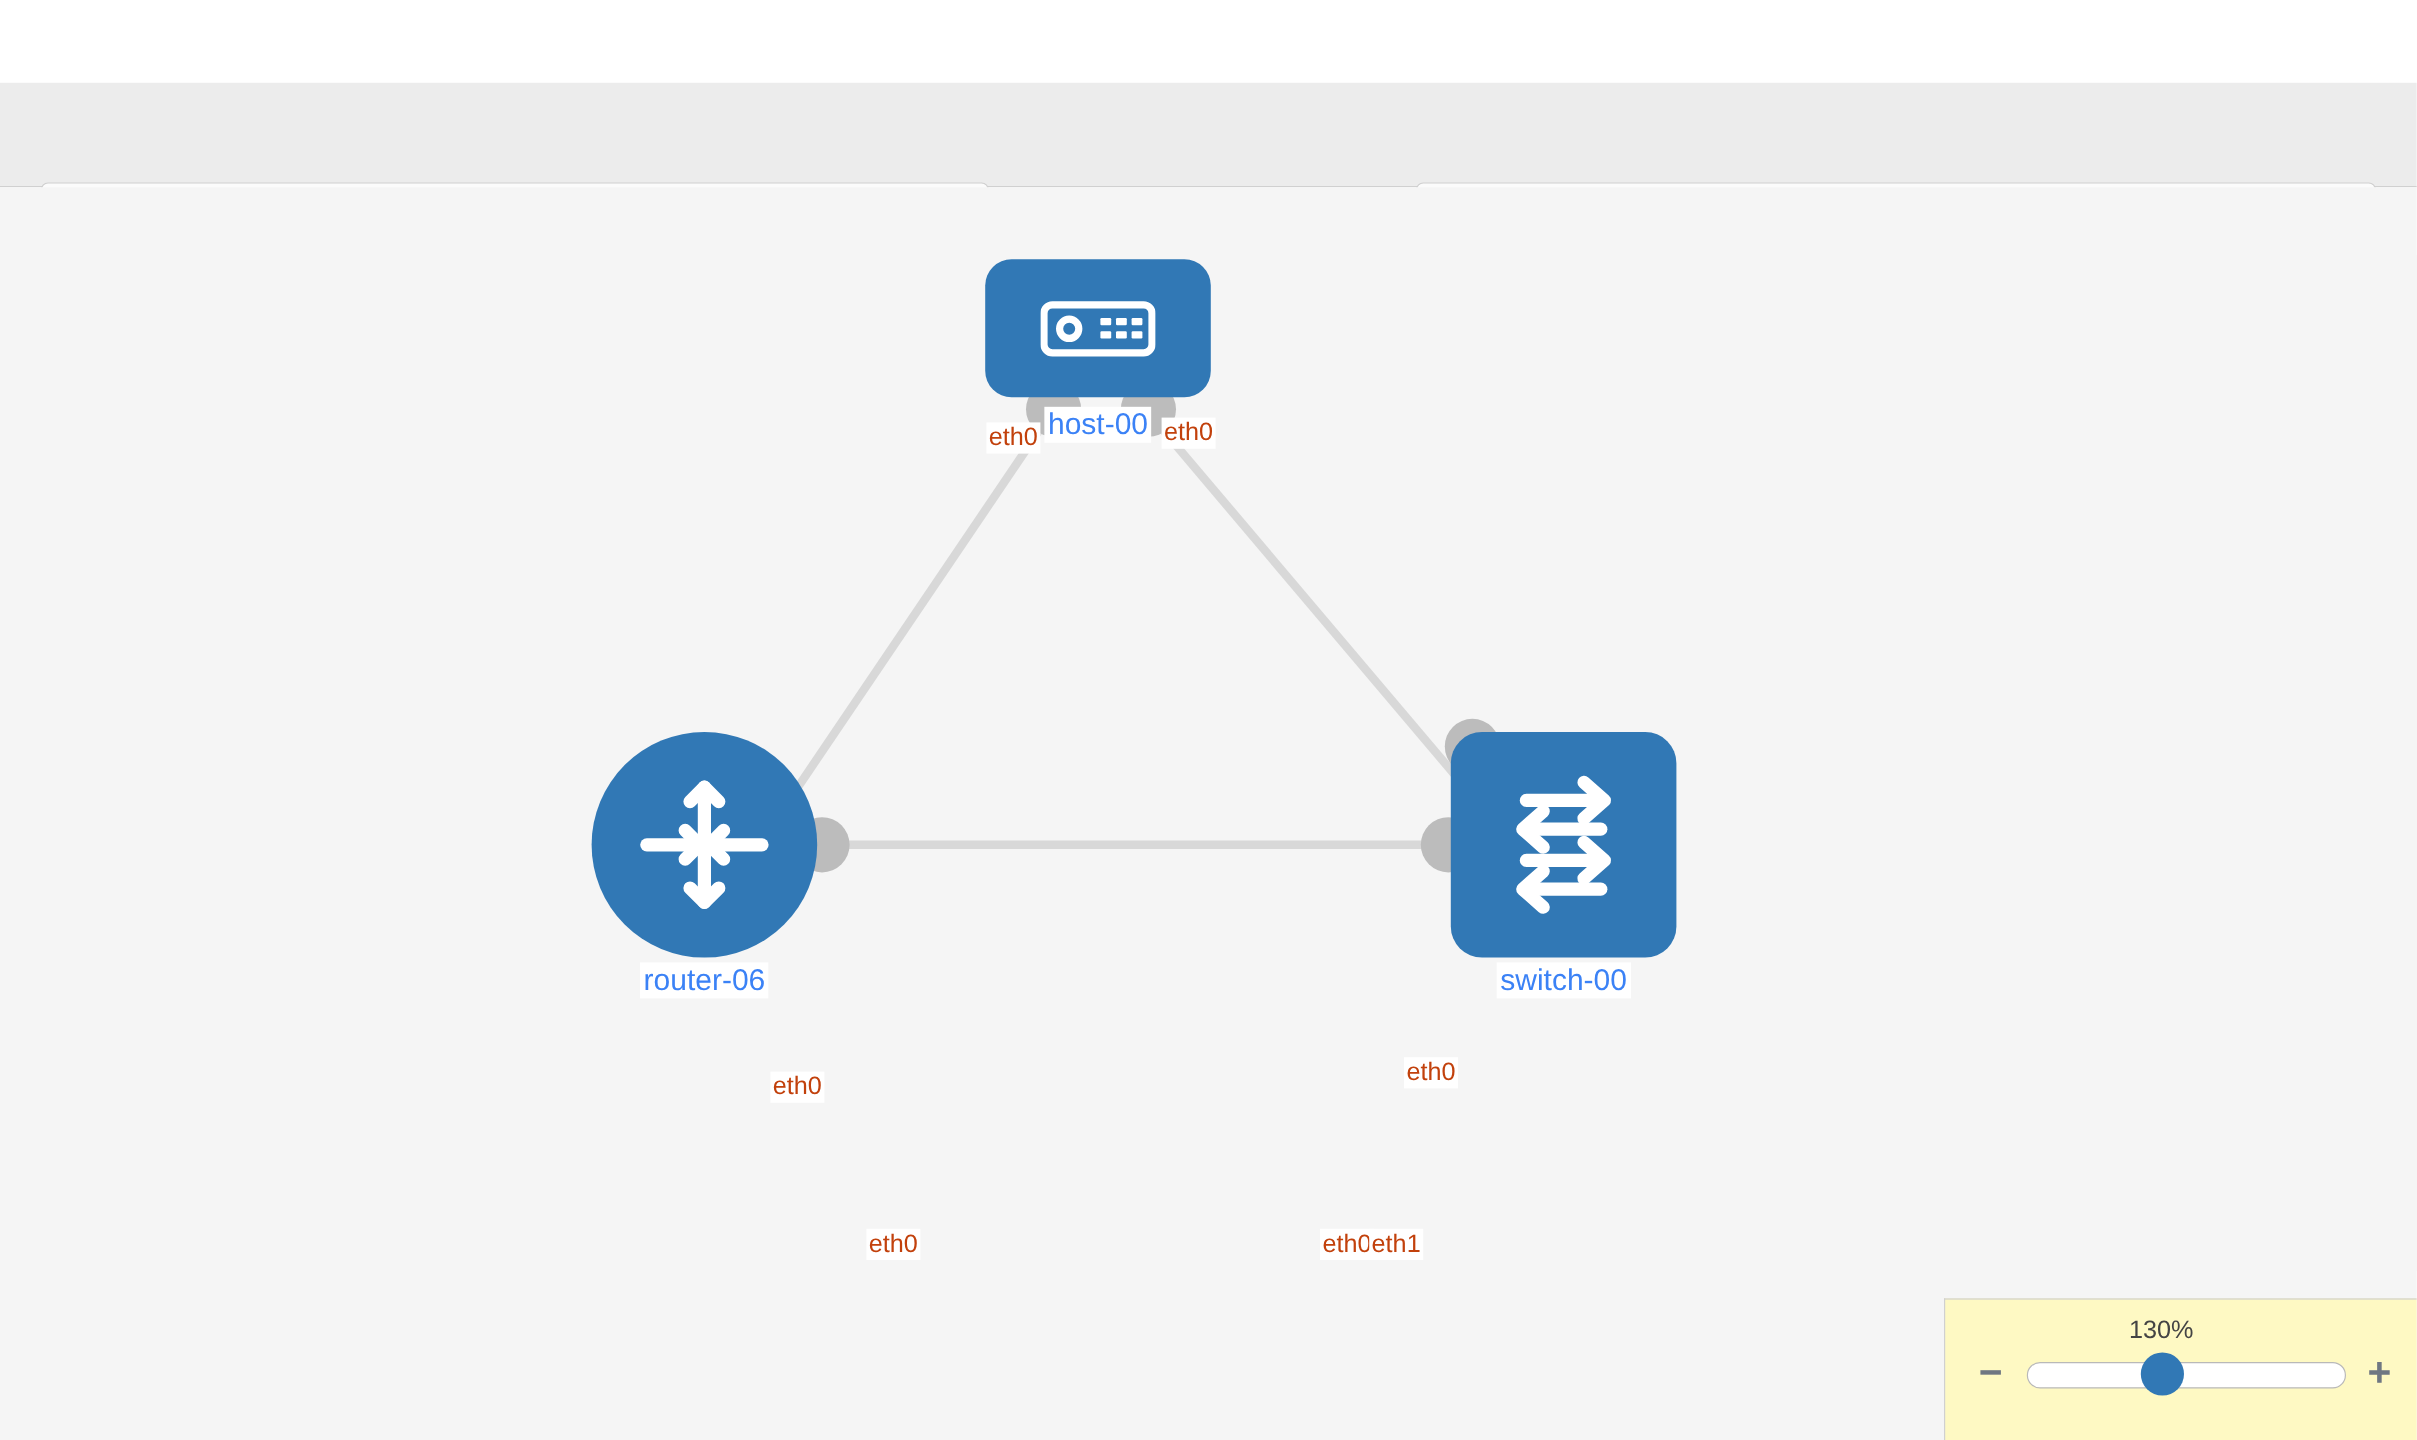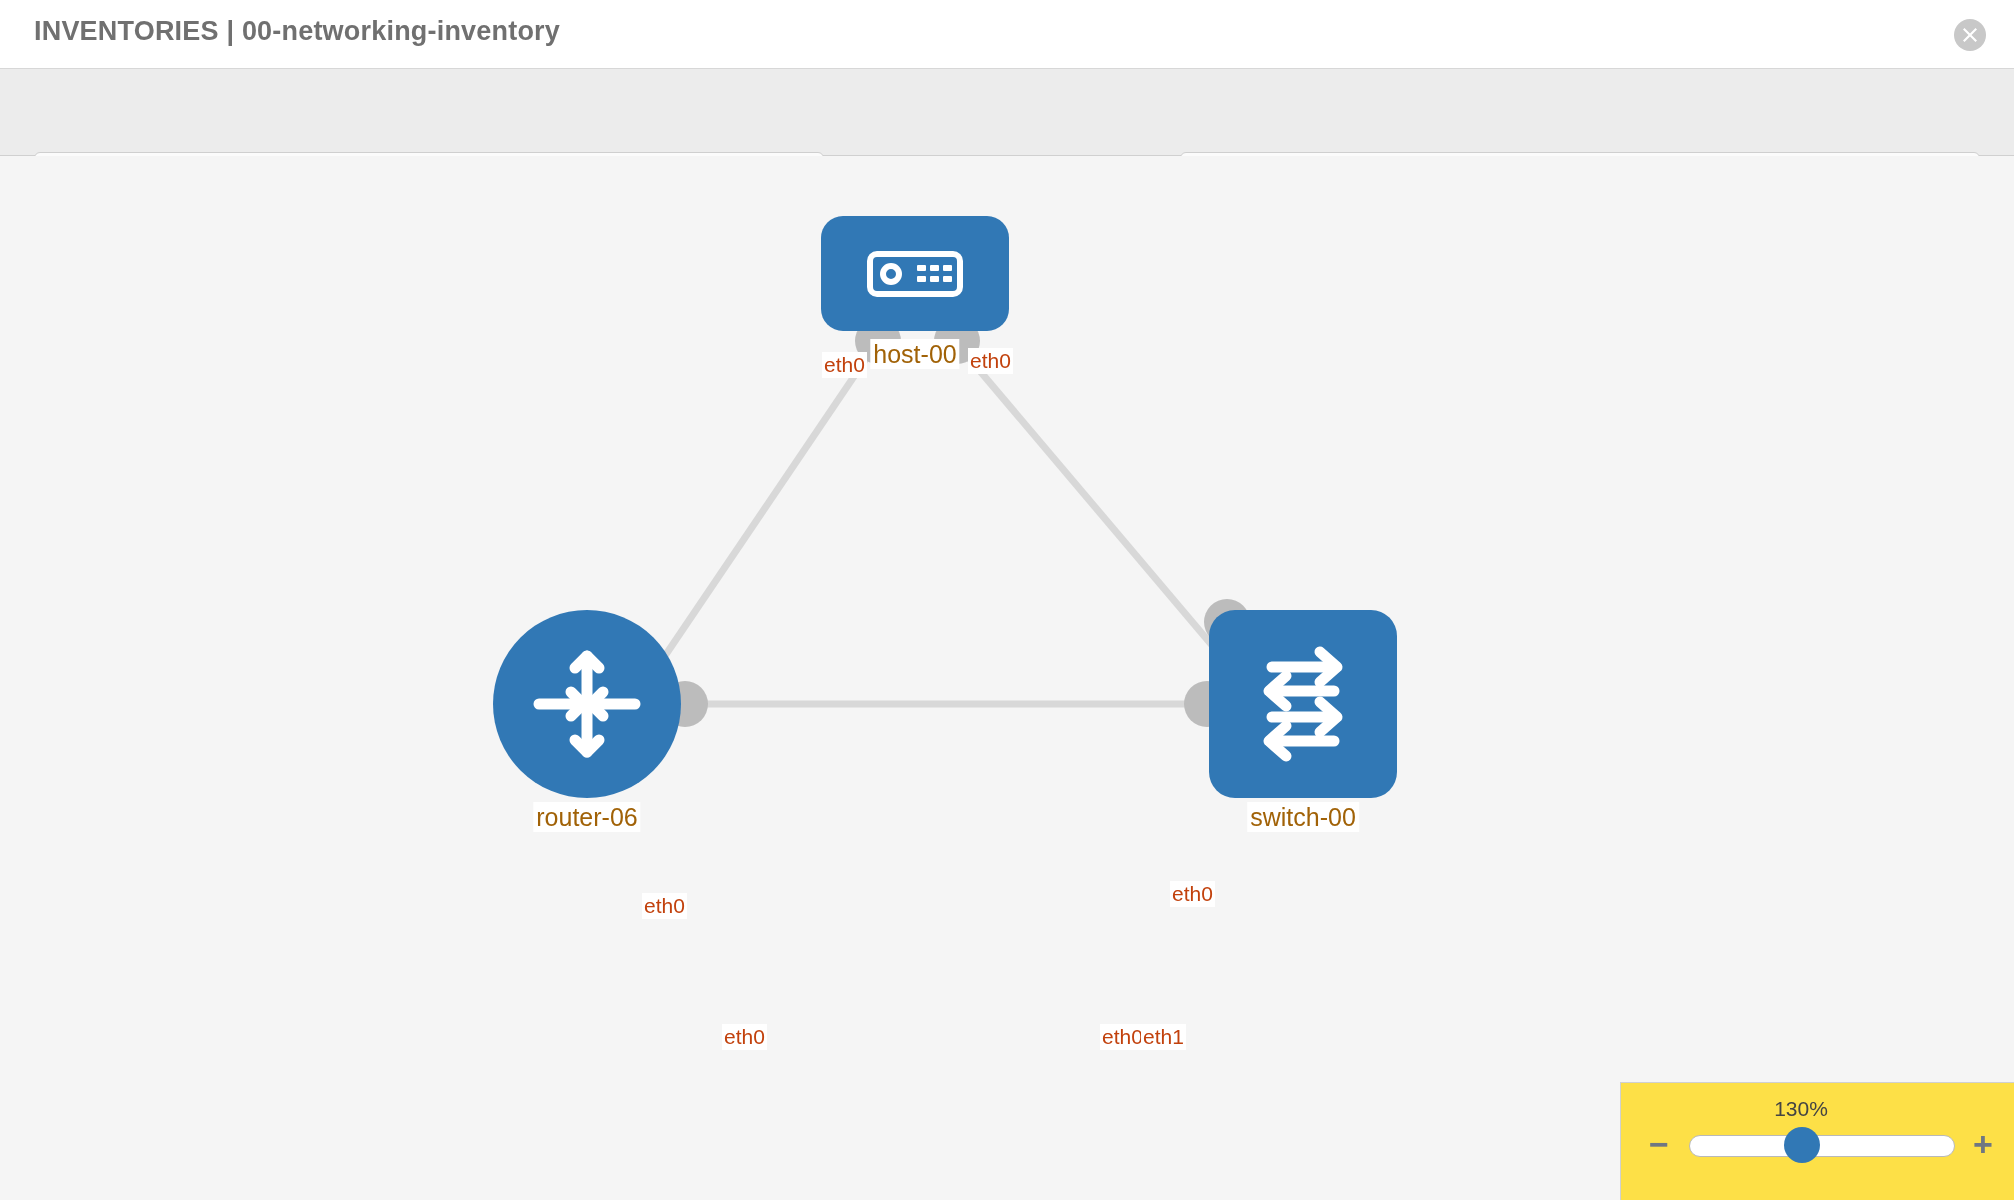--- a/index.html
+++ b/index.html
@@ -88,21 +88,21 @@
   .node { position: absolute; }
   .node .shape {
     background: #3178b5;
     display: flex; align-items: center; justify-content: center;
     cursor: pointer;
   }
   .node .nlabel {
     position: absolute;
     left: 50%; transform: translateX(-50%);
     background: #ffffff;
-    color: #a16207;
+    color: #3b82f6;
     font-size: 25px;
     white-space: nowrap;
     padding: 0 3px;
     line-height: 30px;
   }
 
   #node-host    { left: 821px; top: 60px; }
   #node-host .shape { width: 188px; height: 115px; border-radius: 22px; }
   #node-host .nlabel { top: 123px; }
 
@@ -130,21 +130,21 @@
     font-size: 21px;
     line-height: 26px;
     white-space: nowrap;
     padding: 0 2px;
   }
 
   
   .zoom-panel {
     position: absolute; left: 1620px; top: 1082px;
     width: 394px; height: 118px;
-    background: #fde047;
+    background: #fef9c3;
     border: 1px solid #d0d0d0;
     border-right: none; border-bottom: none;
   }
   .zoom-value {
     position: absolute; left: 0; top: 14px; width: 360px;
     text-align: center;
     font-size: 21px; color: #444;
   }
   .zoom-minus, .zoom-plus {
     position: absolute; top: 46px;
@@ -168,28 +168,20 @@
     border-radius: 50%;
     background: #3178b5;
     cursor: pointer;
   }
 </style>
 </head>
 <body>
 
 <div id="app">
 
-  <div class="header">
-    <div class="header-title">INVENTORIES | 00-networking-inventory</div>
-    <div class="close-btn">
-      <svg width="32" height="32" viewBox="0 0 32 32">
-        <path d="M10.5 9 L16 14.5 L21.5 9 L23 10.5 L17.5 16 L23 21.5 L21.5 23 L16 17.5 L10.5 23 L9 21.5 L14.5 16 L9 10.5 Z" fill="#ffffff"></path>
-      </svg>
-    </div>
-  </div>
 
   <div class="toolbar">
 
     <div class="field" id="actions-field">
       <span class="ftext">ACTIONS</span>
       <span class="caret"></span>
     </div>
 
     <div class="tool-icon" id="wrench-icon">
       <svg width="38" height="38" viewBox="0 0 24 24">

